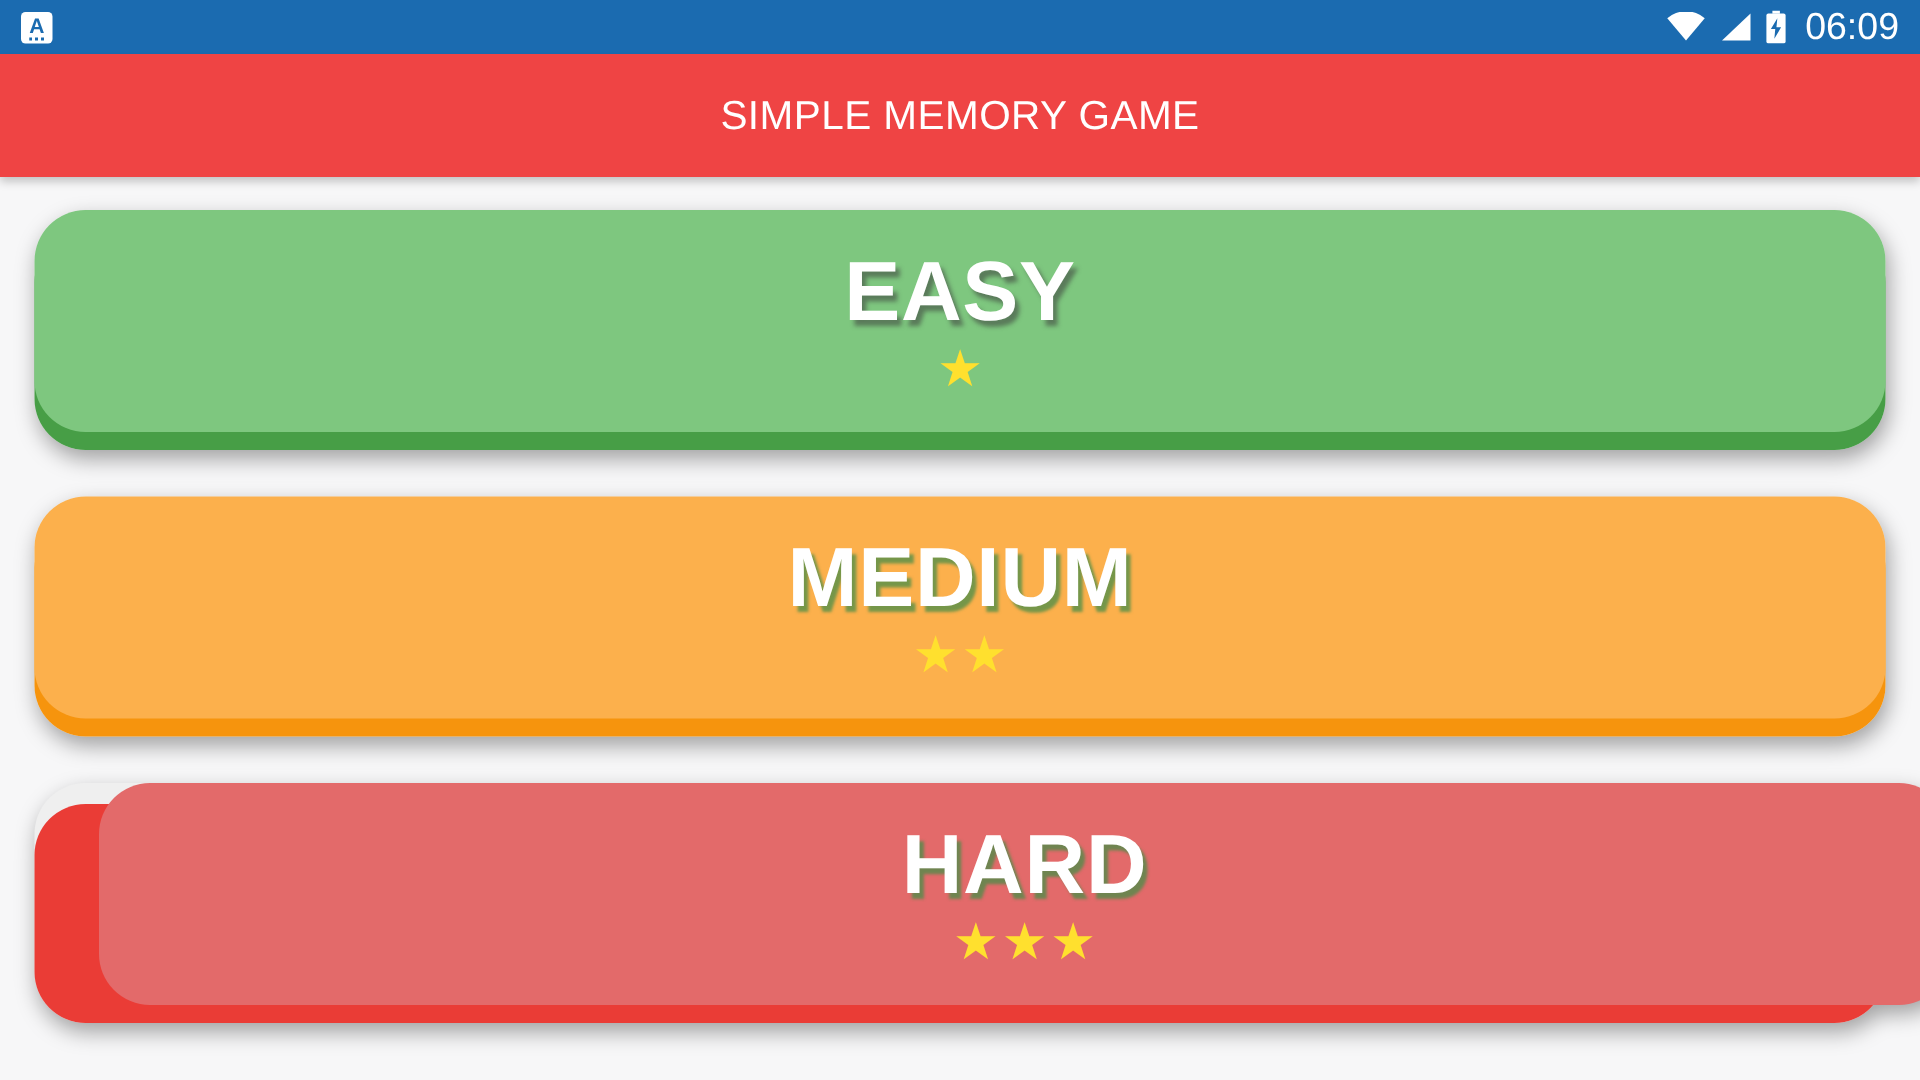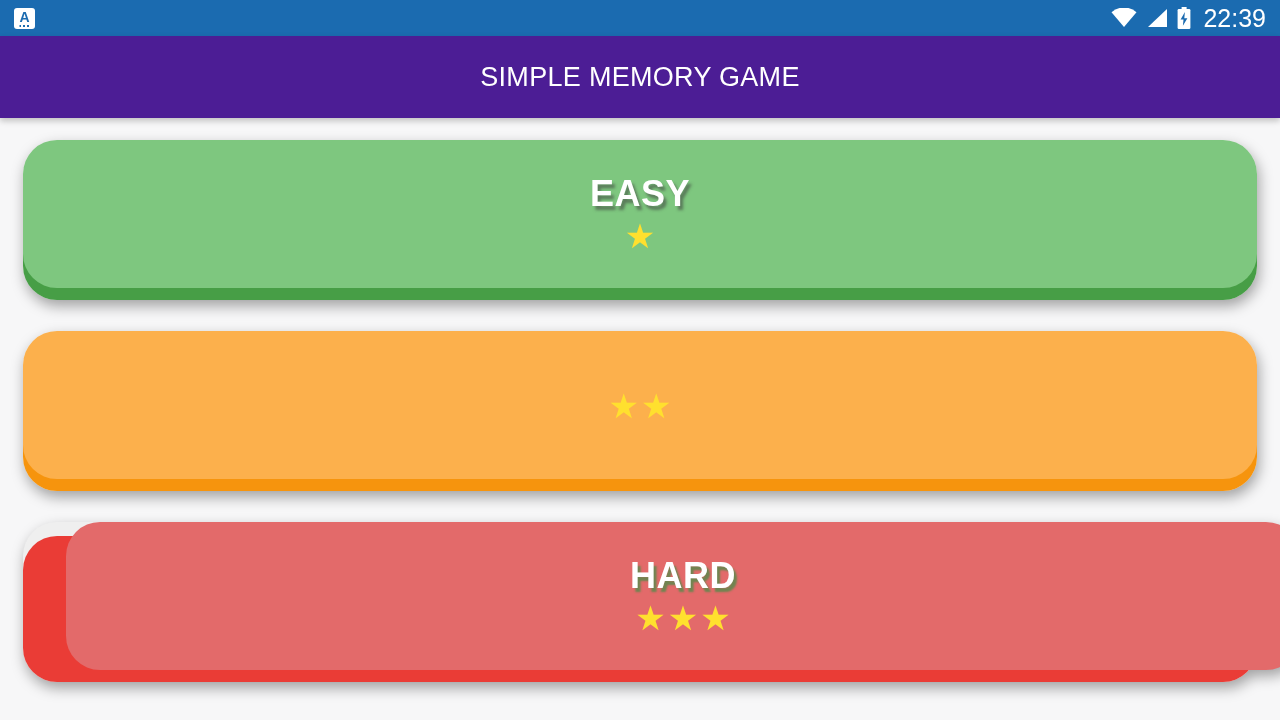--- a/index.html
+++ b/index.html
@@ -83,21 +83,21 @@
     margin-left: 3px;
     font-family: "Liberation Sans", sans-serif;
   }
 
   
   .app-bar {
     position: absolute;
     top: 36px; left: 0;
     width: 1280px;
     height: 82px;
-    background: #4c1d95;
+    background: #ef4444;
     display: flex;
     align-items: center;
     justify-content: center;
     box-shadow: 0 3px 6px rgba(0,0,0,0.22);
     z-index: 5;
   }
   .app-bar-title {
     color: #ffffff;
     font-size: 27px;
     font-weight: normal;
@@ -152,21 +152,21 @@
     height: 148px;
     border-radius: 34px;
     display: flex;
     flex-direction: column;
     align-items: center;
     justify-content: center;
     gap: 4px;
   }
 
   .btn-label {
-    font-size: 36px;
+    font-size: 56px;
     font-weight: bold;
     color: #ffffff;
     line-height: 1.04;
     letter-spacing: 0.5px;
     font-family: "Liberation Sans", sans-serif;
   }
   .shadow-dark   { text-shadow: 3px 4px 3px rgba(60,60,60,0.55); }
   .shadow-green  { text-shadow: 3px 4px 2px rgba(72,142,72,0.75); }
 
   .stars {
@@ -217,21 +217,21 @@
           <path d="M21 1 L21 19 L2 19 Z" fill="#ffffff"></path>
         </svg>
       </span>
       <span>
         <svg width="14" height="22" viewBox="0 0 14 22">
           <rect x="4.6" y="0" width="5" height="2.1" fill="#ffffff"></rect>
           <rect x="0.6" y="2" width="12.8" height="20" rx="1.3" fill="#ffffff"></rect>
           <path d="M7.9 5.1 L3.6 12.4 L6.5 12.4 L5.9 18.8 L10.4 11.2 L7.3 11.2 Z" fill="#1b6bb0"></path>
         </svg>
       </span>
-      <span class="clock">22:39</span>
+      <span class="clock">06:09</span>
     </div>
   </div>
 
   <div class="app-bar">
     <span class="app-bar-title">SIMPLE MEMORY GAME</span>
   </div>
 
   <div class="content">
 
     <div class="btn-wrap">
@@ -243,20 +243,21 @@
             <span class="star">★</span>
           </span>
         </span>
       </button>
     </div>
 
     <div class="btn-wrap">
       <button class="btn-3d medium">
         <span class="slab"></span>
         <span class="face">
+          <span class="btn-label shadow-green">MEDIUM</span>
           <span class="stars">
             <span class="star">★</span>
             <span class="star">★</span>
           </span>
         </span>
       </button>
     </div>
 
     <div class="btn-wrap">
       <button class="btn-3d hard">

